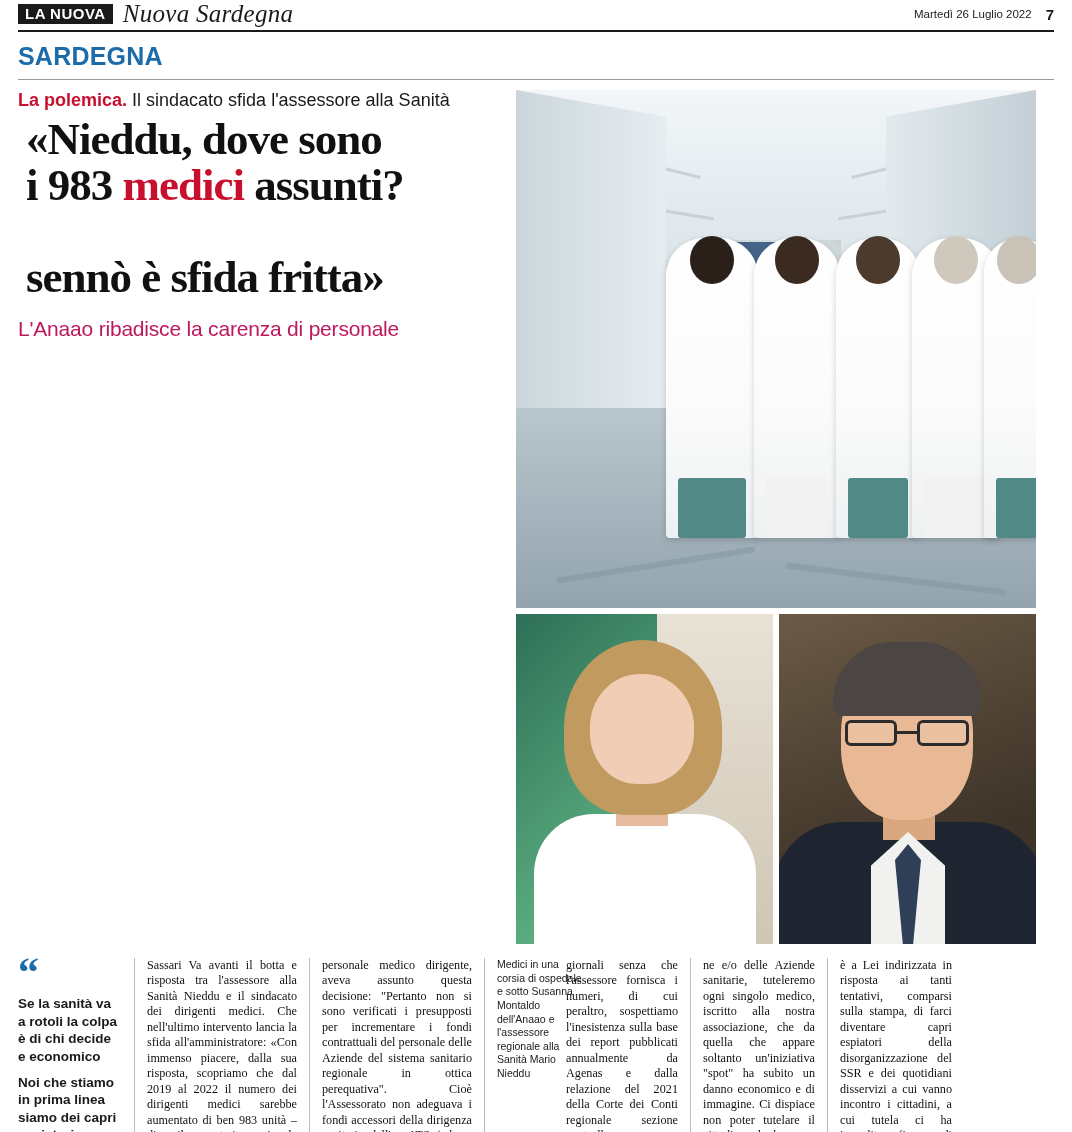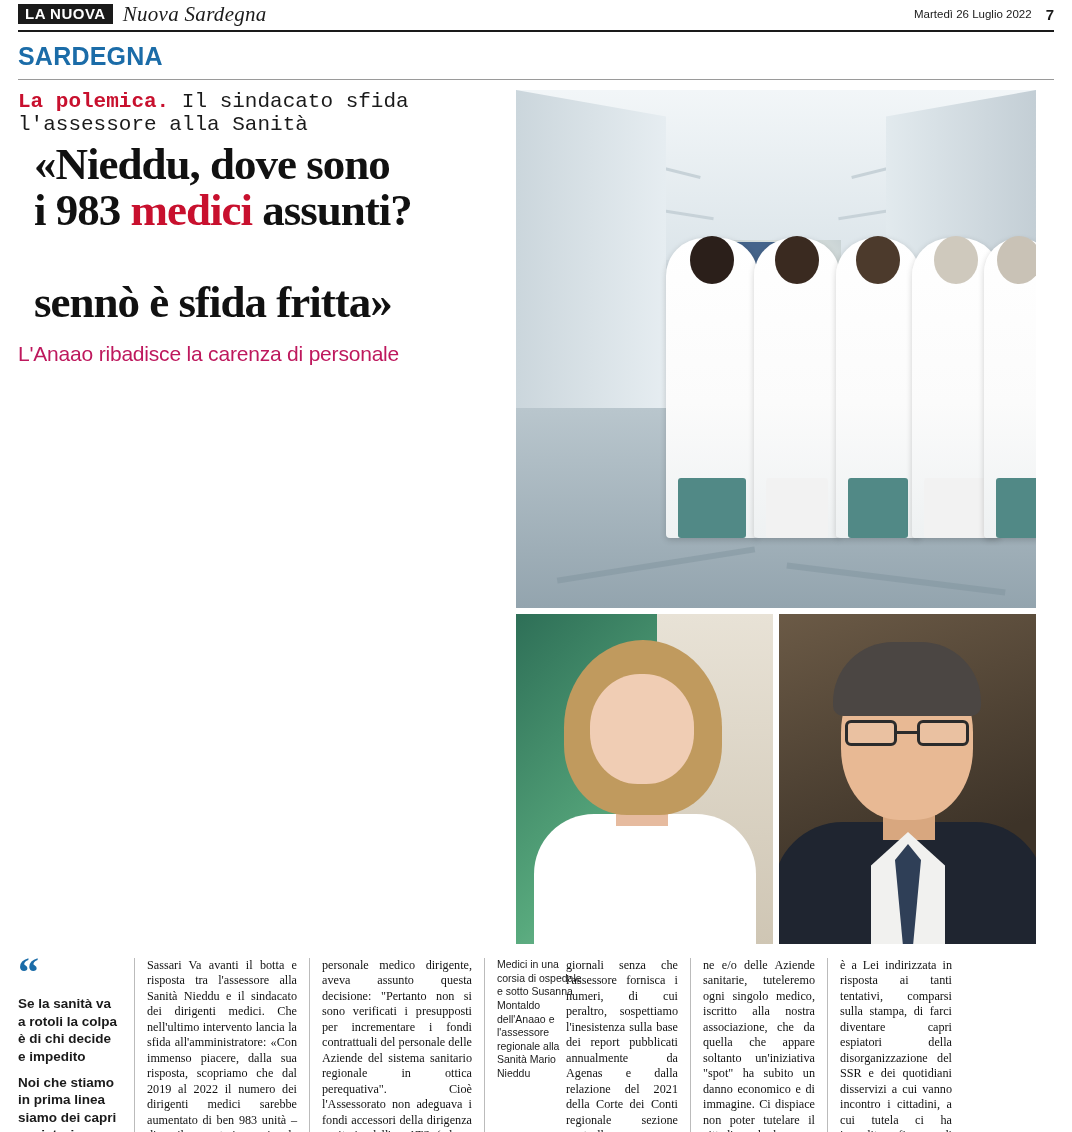--- a/index.html
+++ b/index.html
@@ -26,21 +26,21 @@
     background: #1a1a1a; color: #fff;
     font-family: "Liberation Sans", sans-serif;
     font-weight: bold; font-size: 15px;
     letter-spacing: .5px;
     padding: 2px 7px 3px 7px;
     line-height: 1;
   }
   .mast-script {
     font-family: "Liberation Serif", serif;
     font-style: italic;
-    font-size: 21px;
+    font-size: 25px;
     margin-left: 10px;
     color: #1a1a1a;
     letter-spacing: .3px;
   }
   .mast-right {
     margin-left: auto;
     display: flex; align-items: center; gap: 14px;
   }
   .mast-date {
     font-family: "Liberation Sans", sans-serif;
@@ -68,36 +68,36 @@
   
   .content {
     display: flex;
     margin-top: 10px;
   }
   .left-col { width: 498px; padding-right: 14px; }
   .right-col { width: 520px; }
 
   
   .kicker {
-    font-family: Liberation Mono, monospace;
-    font-size: 21px;
+    font-family: Liberation Sans, sans-serif;
+    font-size: 18px;
     color: #1a1a1a;
     margin-bottom: 0;
   }
   .kicker .red {
     color: #c8102e; font-weight: bold;
   }
   .headline {
     font-family: "Liberation Serif", serif;
     font-weight: bold;
     font-size: 45px;
     line-height: 1.02;
     color: #111;
     letter-spacing: -1px;
-    margin: 6px 0 0 16px;
+    margin: 6px 0 0 8px;
   }
   .headline .hl-red { color: #c8102e; }
   .subhead {
     font-family: "Liberation Sans", sans-serif;
     font-size: 21px;
     color: #be185d;
     margin-top: 16px;
     letter-spacing: -.2px;
   }
 
@@ -375,21 +375,21 @@
           </div>
         </div>
       </div>
     </div>
   </div>
 
   <div class="body-area">
 
     <div class="col-1">
       <div class="quote-mark">“</div>
-      <div class="pull-left">Se la sanità va a rotoli la colpa è di chi decide e impedito</div>
+      <div class="pull-left">Se la sanità va a rotoli la colpa è di chi decide e economico</div>
       <div class="pull-left">Noi che stiamo in prima linea siamo dei capri espiatori</div>
 
     </div>
 
     <div class="divider"></div>
 
     <div class="bcol col-2">
       <p class="first">Sassari Va avanti il botta e risposta tra l'assessore alla Sanità Nieddu e il sindacato dei dirigenti medici. Che nell'ultimo intervento lancia la sfida all'amministratore: «Con immenso piacere, dalla sua risposta, scopriamo che dal 2019 al 2022 il numero dei dirigenti medici sarebbe aumentato di ben 983 unità – dice il segretario regionale dell'Anaao Susanna Montaldo – Saremmo altresì curiosi di sapere dove sono stati assunti e in</p>
 
     </div>

